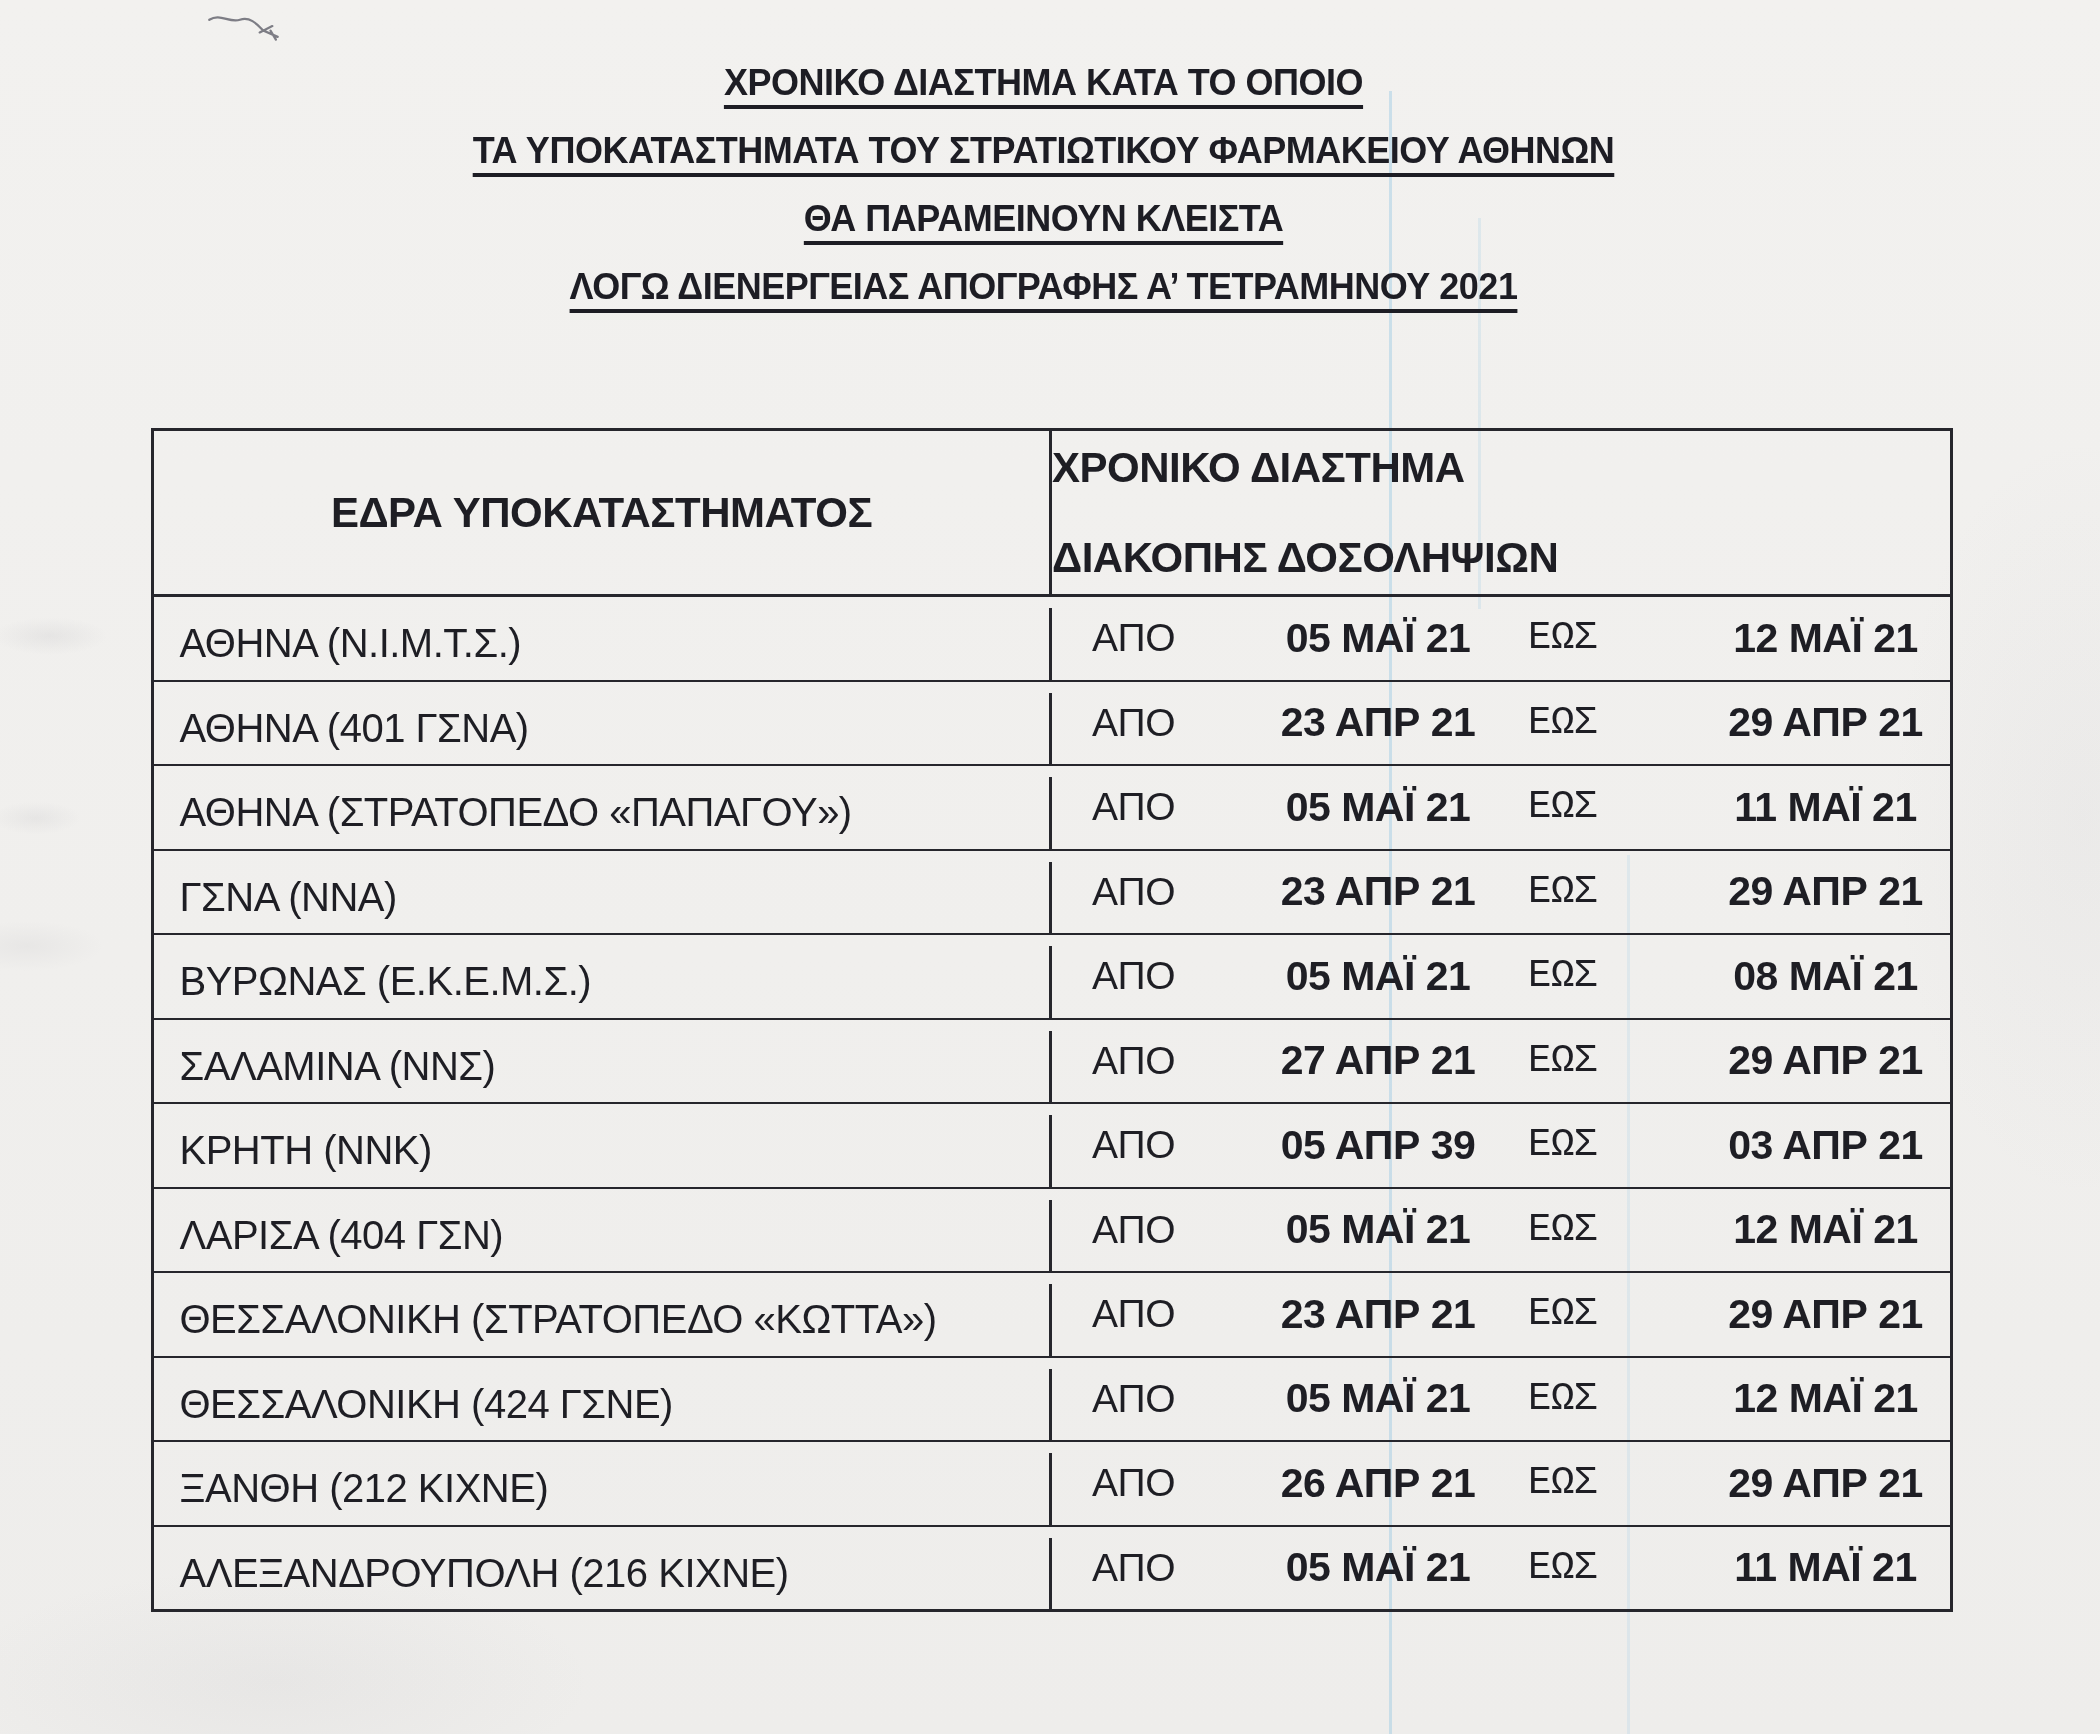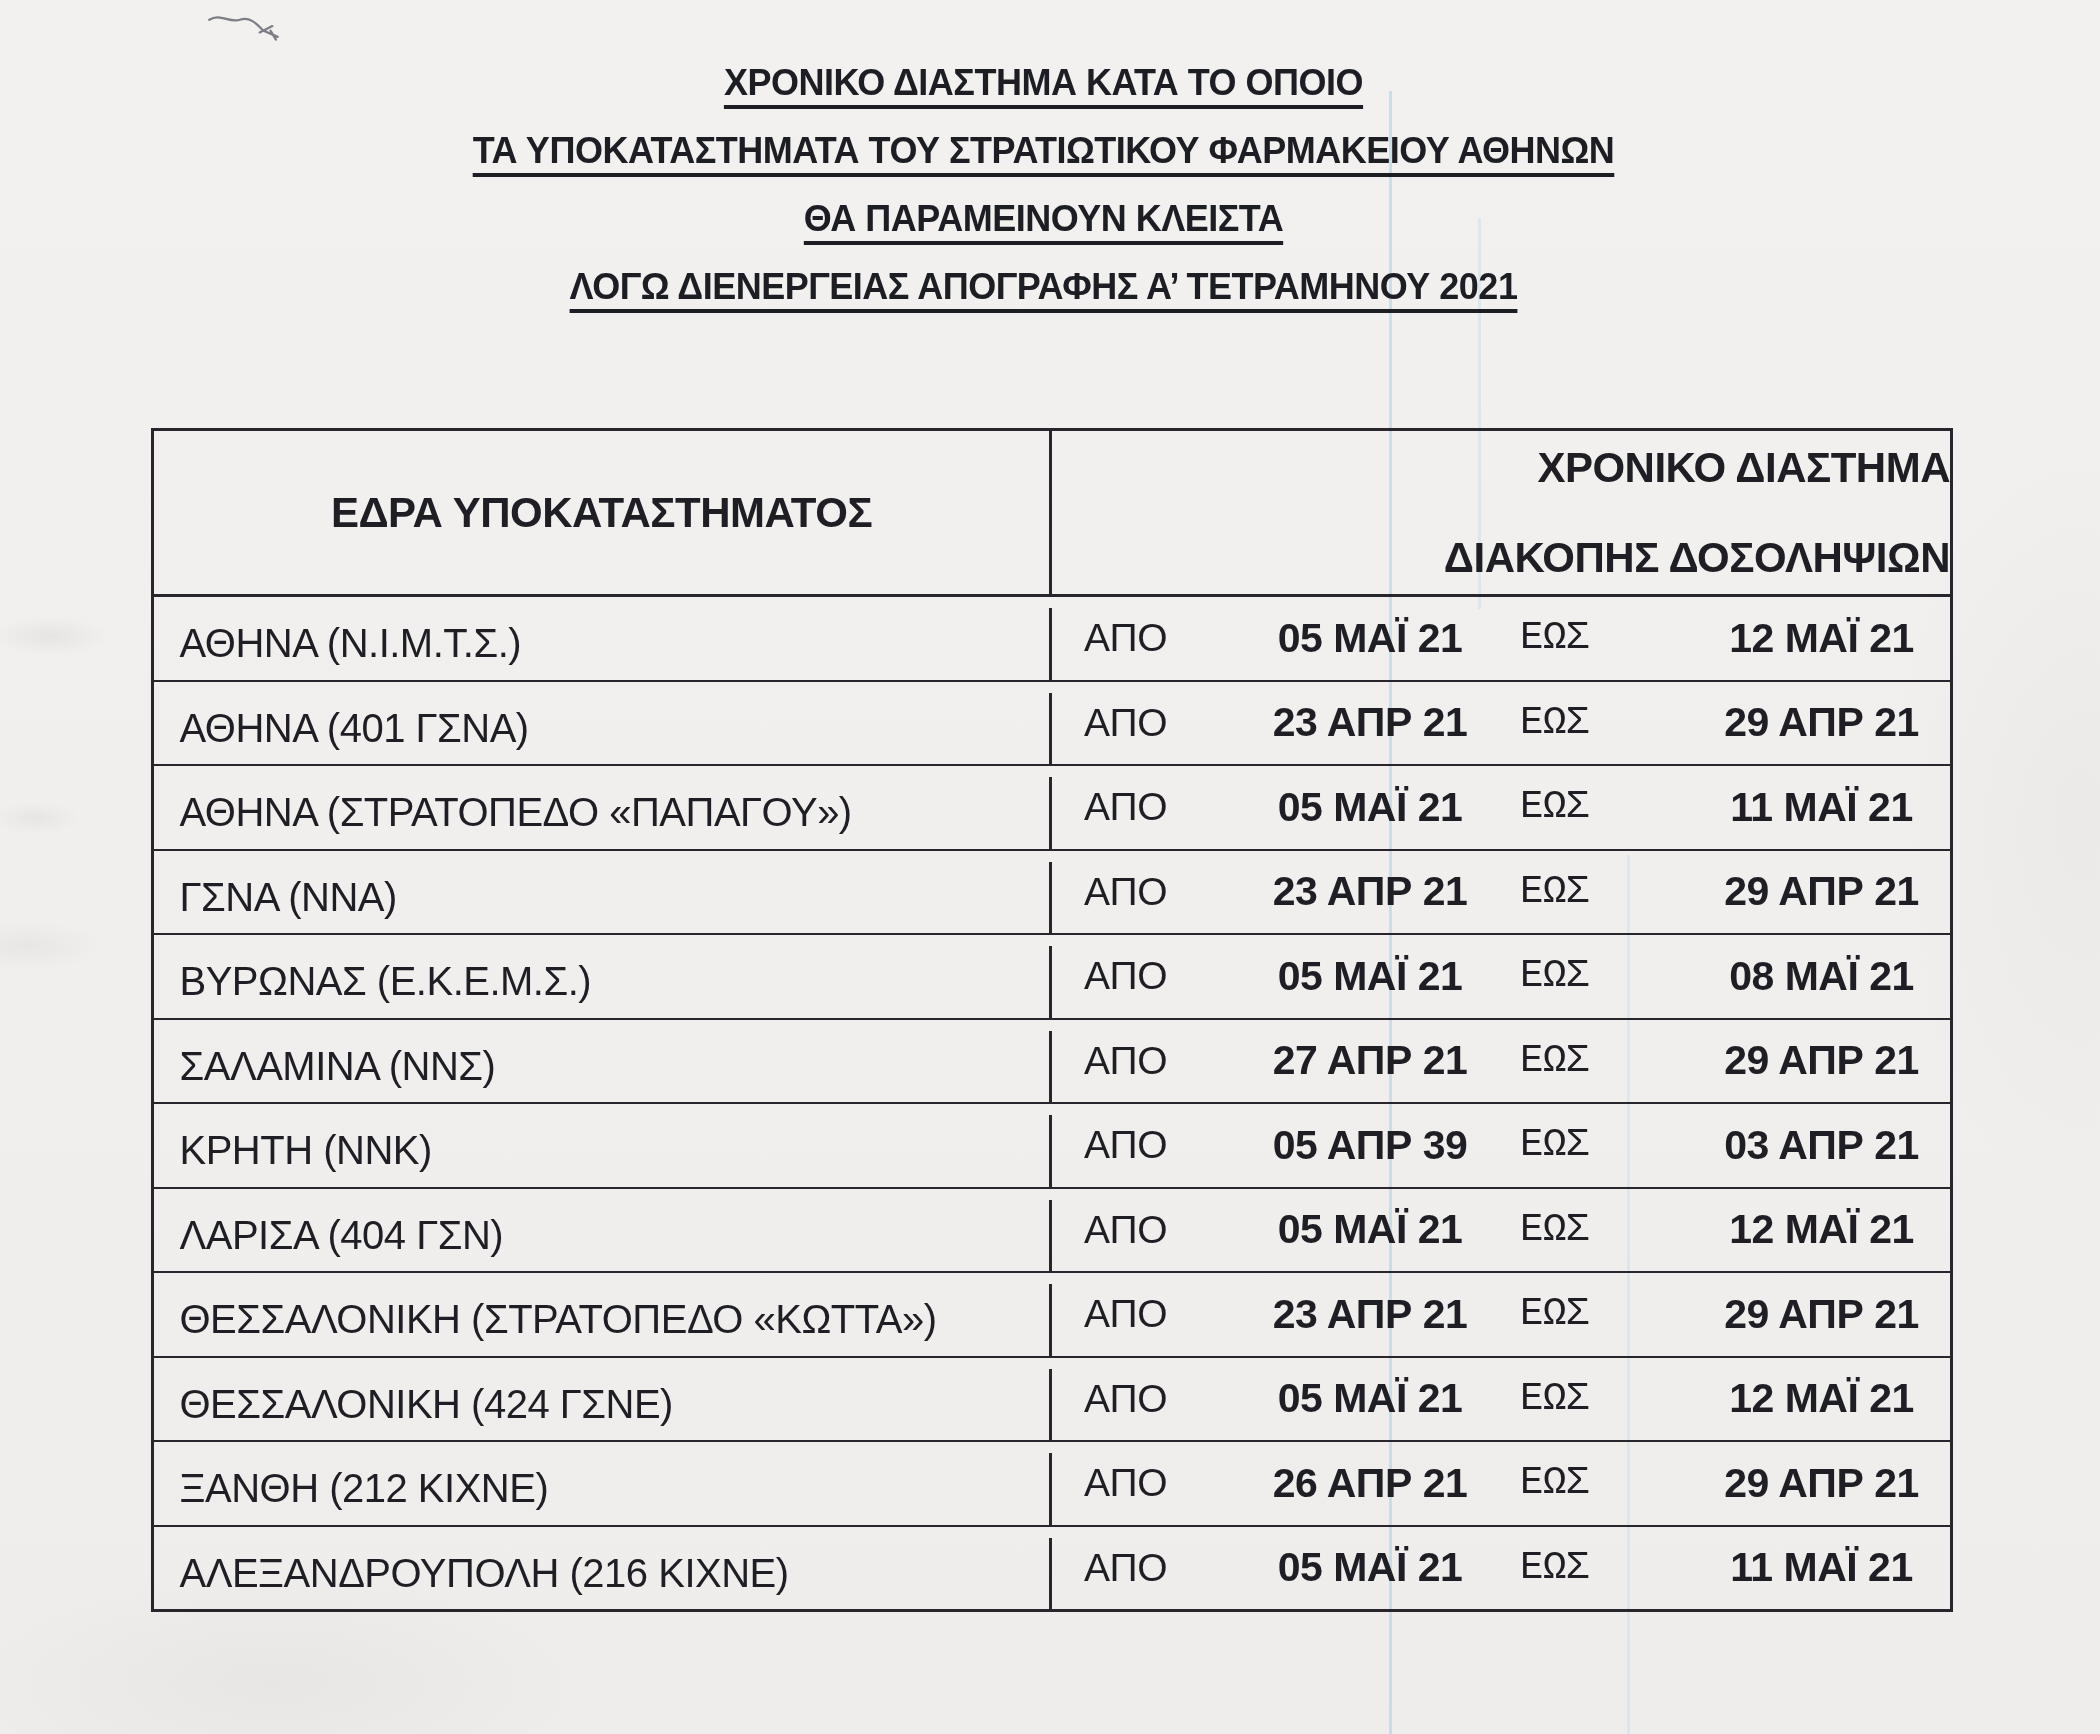--- a/index.html
+++ b/index.html
@@ -48,32 +48,32 @@
     box-sizing:border-box;border-top:2.7px solid #26262c;
     min-height:0;
   }
   .t-row.head{border-top:none;border-bottom:1.8px solid #26262c;}
   .cell{box-sizing:border-box;min-height:0;}
   .branch-col{border-right:3.6px solid #26262c;}
 
   .head .branch-col{display:flex;align-items:center;justify-content:center;}
   .branch-header-text{font-size:42px;font-weight:700;letter-spacing:-0.5px;}
   .head .period-col{
-    display:flex;flex-direction:column;align-items:flex-end;justify-content:center;gap:42px;
+    display:flex;flex-direction:column;align-items:flex-start;justify-content:center;gap:42px;
   }
   .period-header-line{font-size:42px;font-weight:700;letter-spacing:-0.5px;}
 
   .body-row .branch-col{
     display:flex;align-items:center;padding-left:25.5px;margin-top:11px;
   }
   .branch-name{font-size:40px;font-weight:400;letter-spacing:-0.5px;}
 
   .body-row .period-col{
     display:grid;grid-template-columns:136px 300px 173px 1fr;
-    align-items:center;padding-left:32px;
+    align-items:center;padding-left:32px;margin-left:8px;
   }
   .range-label{font-size:39px;font-weight:400;letter-spacing:-0.5px;}
   .to-label-cell{text-align:left;font-family:Liberation Mono, monospace;}
   .range-date{font-size:41px;font-weight:700;text-align:center;letter-spacing:-0.5px;}
 </style>
 </head>
 <body>
 
 <div class="scan-line scan-line-1"></div>
 <div class="scan-line scan-line-2"></div>

